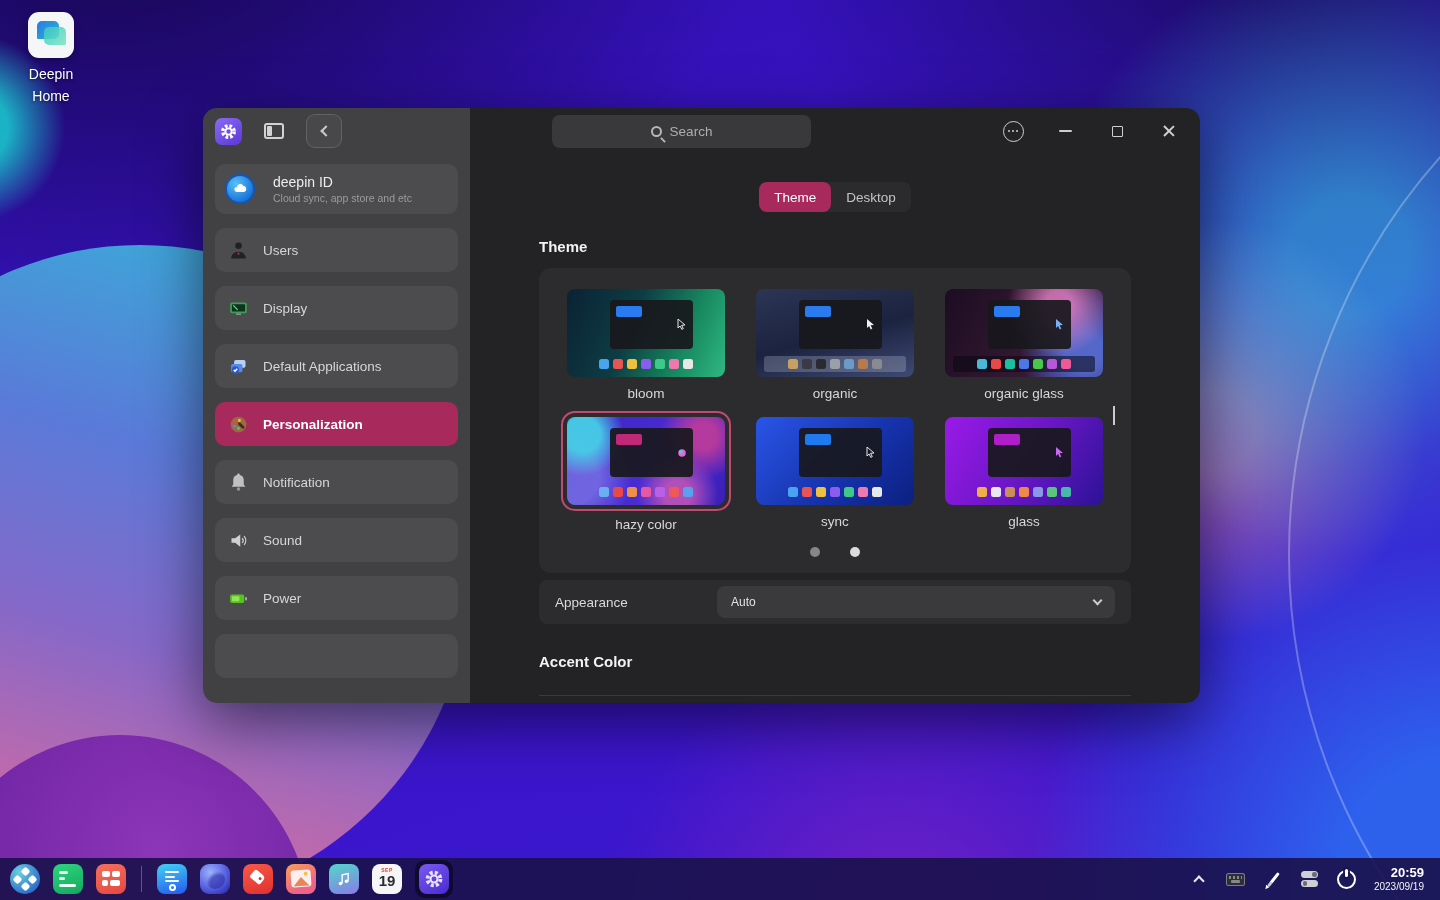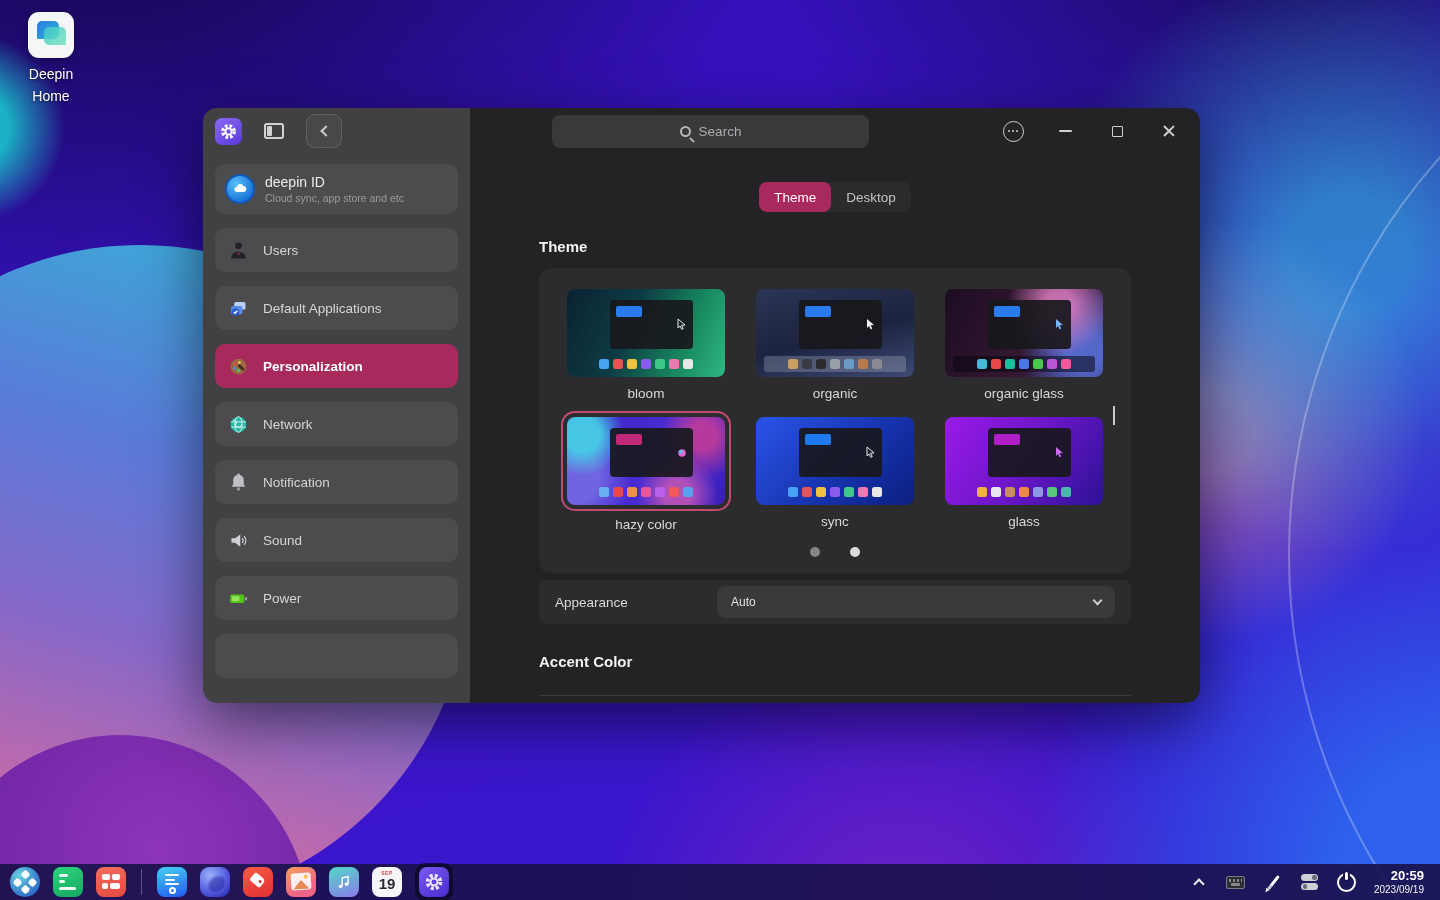--- a/index.html
+++ b/index.html
@@ -52,40 +52,40 @@
   .layout-icon::before { content:""; position:absolute; left:1px; top:1px; bottom:1px; width:5px; background:#d2d2d4; border-radius:1px; }
   .back-btn { width:36px; height:34px; border-radius:9px; border:1px solid rgba(255,255,255,.14);
     background:rgba(255,255,255,.04); display:flex; align-items:center; justify-content:center; cursor:pointer; }
   .chev { width:8px; height:8px; border-right:2px solid #cacaca; border-bottom:2px solid #cacaca; }
   .chev.left { transform:rotate(135deg); margin-left:3px; }
   .chev.right { transform:rotate(-45deg); }
   .chev.down { transform:rotate(45deg); margin-top:-3px; }
   .chev.up { transform:rotate(-135deg); margin-top:3px; }
 
   .account { margin:10px 12px 14px; height:50px; border-radius:10px; background:#4c4c4f;
-    display:flex; align-items:center; gap:10px; padding:0 10px; cursor:pointer; }
+    display:flex; align-items:center; gap:18px; padding:0 10px; cursor:pointer; }
   .avatar { width:30px; height:30px; border-radius:50%; background:radial-gradient(circle at 35% 30%,#57c0f8,#1a72d8 75%);
     display:flex; align-items:center; justify-content:center; border:2px solid #0f57b8; flex-shrink:0; }
   .avatar svg { width:18px; height:18px; }
   .acc-title { font-size:14px; color:#ececec; }
   .acc-sub { font-size:10.5px; color:#9b9b9d; margin-top:2px; }
 
   .nav-list { flex:1; overflow:hidden; padding:0 12px; }
   .nav-item { height:44px; margin-bottom:14px; border-radius:10px; background:#4c4c4f;
     display:flex; align-items:center; gap:14px; padding:0 13px; cursor:pointer; }
   .nav-item.active { background:var(--accent,#a8295c); }
   .nav-item.active .nav-label { color:#fff; font-weight:700; }
   .nav-label { font-size:13.5px; color:#d6d6d8; }
   .nav-ic { width:21px; height:21px; flex-shrink:0; }
   .nav-ic svg { width:21px; height:21px; }
 
   
   .main { flex:1; background:var(--window-main,#232325); display:flex; flex-direction:column; }
   .titlebar { height:46px; flex-shrink:0; display:flex; align-items:center; position:relative; }
-  .searchbar { position:absolute; left:82px; top:7px; width:317px; height:33px; border-radius:8px;
+  .searchbar { position:absolute; left:82px; top:7px; width:259px; height:33px; border-radius:8px;
     background:#39393c; display:flex; align-items:center; justify-content:center; gap:8px; cursor:text; }
   .search-glyph { width:11px; height:11px; border:2px solid #b5b5b7; border-radius:50%; position:relative; }
   .search-glyph::after { content:""; position:absolute; width:2px; height:6px; background:#b5b5b7; left:9px; top:9px; transform:rotate(-45deg); }
   .search-text { font-size:13.5px; color:#aeaeb0; }
   .win-controls { margin-left:auto; display:flex; align-items:center; gap:30px; padding-right:20px; }
   .ctl { width:22px; height:22px; display:flex; align-items:center; justify-content:center; cursor:pointer; }
   .menu-ic { width:21px; height:21px; border:1.6px solid #cfcfd1; border-radius:50%; display:flex; align-items:center; justify-content:center; gap:1.5px; }
   .menu-ic i { width:2.6px; height:2.6px; border-radius:50%; background:#cfcfd1; }
   .min-ic { width:13px; height:2px; background:#cfcfd1; border-radius:1px; }
   .max-ic { width:11px; height:11px; border:1.6px solid #cfcfd1; border-radius:1px; }
@@ -141,21 +141,21 @@
   .appearance-label { font-size:13.5px; color:#dadada; }
   .select { margin-left:auto; width:398px; height:32px; background:#3a3a3d; border-radius:8px;
     display:flex; align-items:center; padding:0 14px; cursor:pointer; }
   .select-value { font-size:12px; color:#e2e2e2; }
   .select .chev { margin-left:auto; width:7px; height:7px; }
 
   .accent-title { margin-top:29px; font-size:15px; font-weight:700; color:#f2f2f2; }
   .divider { margin-top:25px; border-top:1px solid #3a3a3c; }
 
   
-  .taskbar { position:absolute; left:0; right:0; bottom:0; height:36px;
+  .taskbar { position:absolute; left:0; right:0; bottom:0; height:42px;
     background:var(--taskbar,rgba(26,18,76,.92)); display:flex; align-items:center; padding:1px 10px; }
   .dock-left { display:flex; align-items:center; gap:13px; }
   .dk { width:30px; height:30px; border-radius:8px; position:relative; cursor:pointer; flex-shrink:0; }
   .dk svg { position:absolute; inset:0; width:100%; height:100%; }
   .dk-sep { width:1px; height:26px; background:rgba(255,255,255,.28); margin:0 2px; }
 
   .dk-launcher { border-radius:50%; background:radial-gradient(circle at 32% 28%,#6ad0e0,#2a6ac8 78%); }
   .dk-launcher i { position:absolute; width:7px; height:7px; background:#fff; border-radius:2px; transform:rotate(45deg); }
   .dk-launcher i:nth-child(1){left:11.5px;top:4px;} .dk-launcher i:nth-child(2){left:4px;top:11.5px;}
   .dk-launcher i:nth-child(3){left:19px;top:11.5px;} .dk-launcher i:nth-child(4){left:11.5px;top:19px;}
@@ -265,46 +265,46 @@
       <div class="nav-item">
         <span class="nav-ic"><svg viewBox="0 0 24 24">
               <circle cx="12" cy="6.6" r="3.8" fill="#222226"></circle>
               <path d="M3.5 21c.4-5 3.8-7.6 8.5-7.6s8.1 2.6 8.5 7.6z" fill="#222226"></path>
               <path d="M12 13.8l1.6 2.8h-3.2z" fill="#c02858"></path>
             </svg></span>
         <span class="nav-label">Users</span>
       </div>
       <div class="nav-item">
         <span class="nav-ic"><svg viewBox="0 0 24 24">
+              <rect x="2.5" y="5" width="19" height="12.5" rx="2" fill="#3aa055"></rect>
+              <rect x="4.5" y="7" width="15" height="8.5" rx="1" fill="#0f3320"></rect>
+              <path d="M6 8.5l5 5" stroke="#7ad890" stroke-width="1.4"></path>
+              <rect x="9" y="17.5" width="6" height="2" rx="1" fill="#8a8a8e"></rect>
+            </svg></span>
+        <span class="nav-label">Display</span>
+      </div>
+      <div class="nav-item">
+        <span class="nav-ic"><svg viewBox="0 0 24 24">
               <rect x="7" y="4.5" width="13" height="9" rx="2" fill="#b8d0f4"></rect>
               <rect x="3.5" y="9" width="13" height="9.5" rx="2" fill="#5a8ae8"></rect>
               <circle cx="8.5" cy="16" r="4.2" fill="#2a5ad0"></circle>
               <path d="M6.6 16l1.4 1.5 2.6-3" stroke="#fff" stroke-width="1.6" fill="none"></path>
             </svg></span>
         <span class="nav-label">Default Applications</span>
       </div>
       <div class="nav-item active">
         <span class="nav-ic"><svg viewBox="0 0 24 24">
               <circle cx="12" cy="12" r="9" fill="#9a6a42"></circle>
               <circle cx="8" cy="9" r="1.7" fill="#e84848"></circle>
               <circle cx="13" cy="7.4" r="1.7" fill="#f0c040"></circle>
               <circle cx="7.6" cy="14" r="1.7" fill="#4a90e8"></circle>
               <circle cx="12" cy="16.6" r="1.7" fill="#40c878"></circle>
               <rect x="13" y="9" width="9" height="3" rx="1.5" transform="rotate(45 13 9)" fill="#3a2a20"></rect>
             </svg></span>
         <span class="nav-label">Personalization</span>
-      </div>
-      <div class="nav-item">
-        <span class="nav-ic"><svg viewBox="0 0 24 24">
-              <circle cx="12" cy="12" r="9" fill="#27b8a8"></circle>
-              <ellipse cx="12" cy="12" rx="4.2" ry="9" fill="none" stroke="#d8f8f4" stroke-width="1"></ellipse>
-              <path d="M3.6 9h16.8M3.6 15h16.8" stroke="#d8f8f4" stroke-width="1" fill="none"></path>
-              <path d="M6 6.5l4 3-2 4 5 2 3-4" stroke="#fff" stroke-width=".9" fill="none"></path>
-            </svg></span>
-        <span class="nav-label">Network</span>
       </div>
       <div class="nav-item">
         <span class="nav-ic"><svg viewBox="0 0 24 24">
               <path d="M12 3.2c-3.6 0-6 2.6-6 6.2v4.8l-1.8 2.6h15.6L18 14.2V9.4c0-3.6-2.4-6.2-6-6.2z" fill="#c0c0c4"></path>
               <rect x="10.6" y="1.8" width="2.8" height="2.4" rx="1.2" fill="#c0c0c4"></rect>
               <circle cx="12" cy="19.4" r="2" fill="#96969a"></circle>
             </svg></span>
         <span class="nav-label">Notification</span>
       </div>
       <div class="nav-item">

